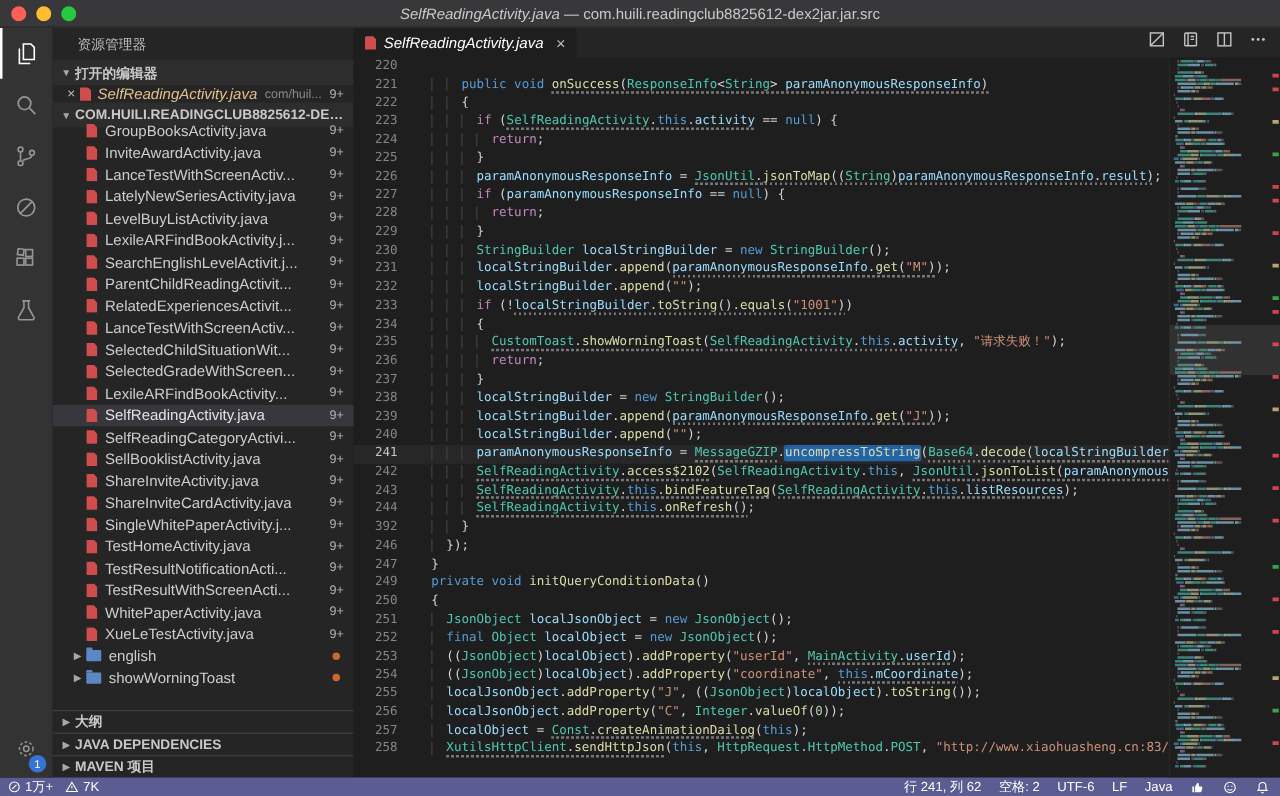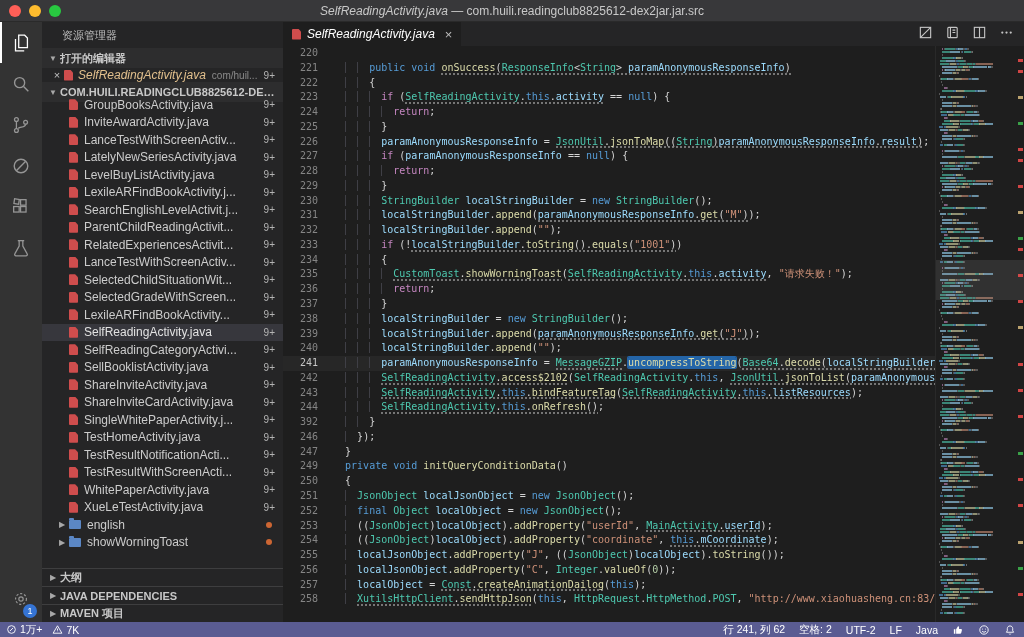--- a/index.html
+++ b/index.html
@@ -2269,21 +2269,21 @@
             <path d="M8 2.6L14.4 13.4H1.6z"></path>
             <path d="M8 6.6v3"></path>
             <path d="M8 11.3v.3"></path>
           </svg>
       </span>
       <span>7K</span>
     </div>
     <div class="sb-right">
       <span>行 241, 列 62</span>
       <span>空格: 2</span>
-      <span>UTF-2</span>
+      <span>UTF-6</span>
       <span>LF</span>
       <span>Java</span>
       <span class="sb-ic">
         <svg width="12" height="12" viewBox="0 0 16 16" fill="currentColor">
             <path d="M2.5 7h2v6h-2zM5.5 13h5.3c.7 0 1.3-.45 1.45-1.1l.95-3.5c.2-.8-.4-1.6-1.2-1.6H9.4V4.4C9.4 3.6 8.8 3 8 3l-2.5 4z"></path>
           </svg>
       </span>
       <span class="sb-ic">
         <svg width="12" height="12" viewBox="0 0 16 16" fill="none" stroke="currentColor" stroke-width="1.2">
             <circle cx="8" cy="8" r="5.6"></circle>

